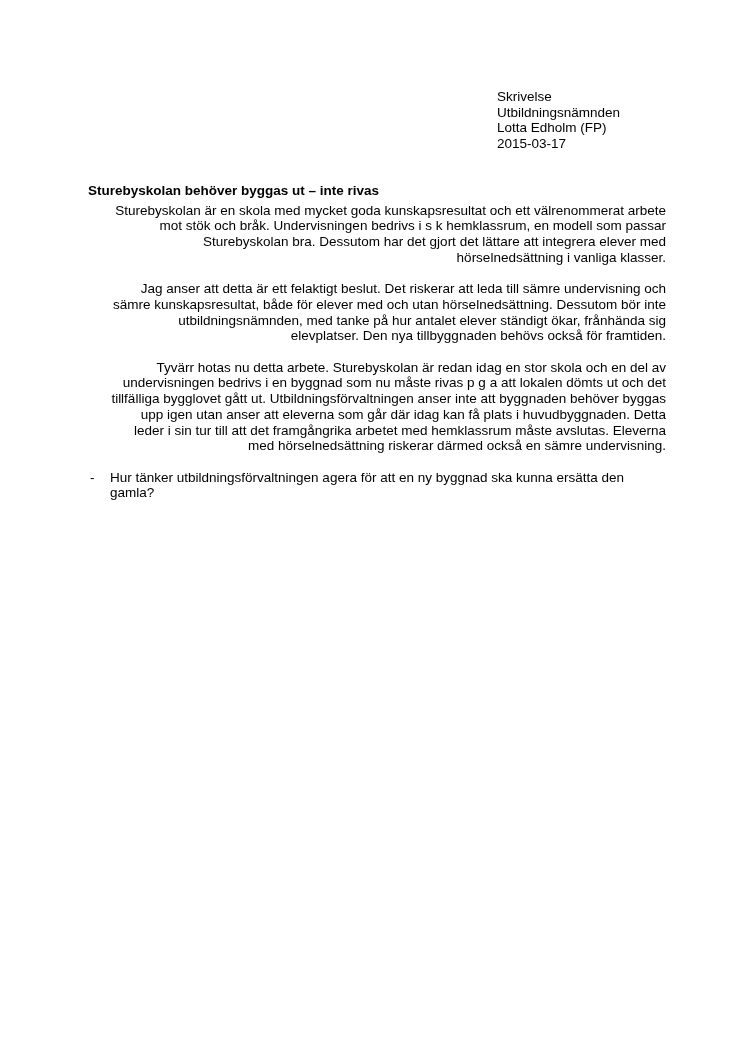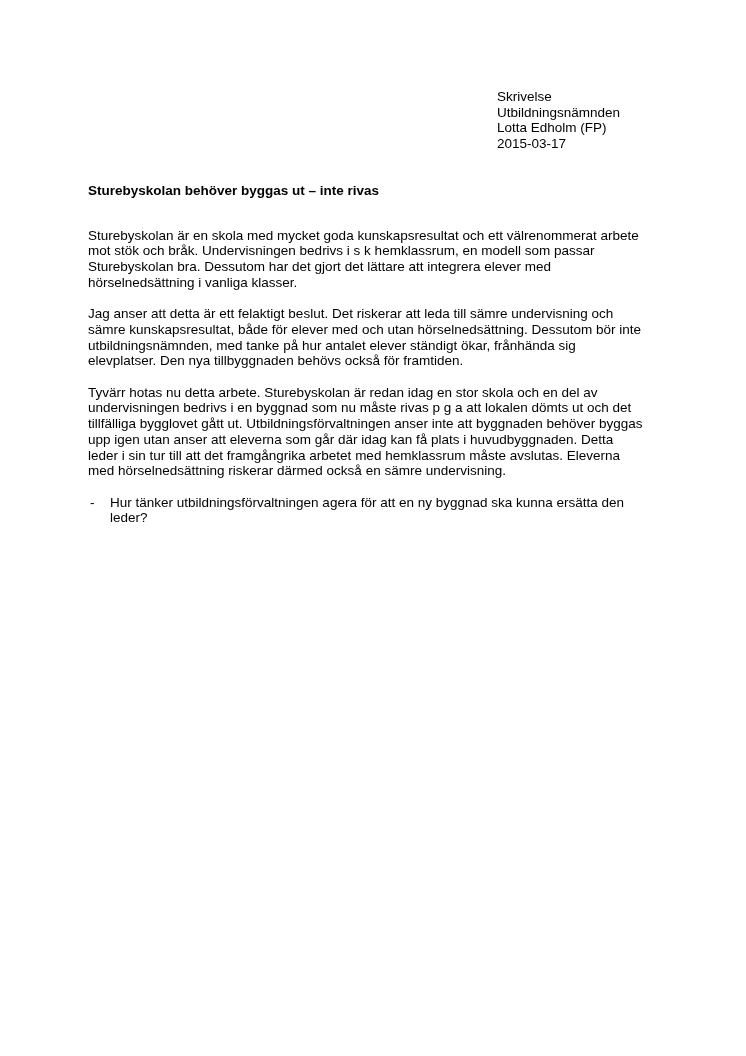--- a/index.html
+++ b/index.html
@@ -24,25 +24,26 @@
   .content {
     position: absolute;
     left: 88px;
     top: 183px;
     width: 578px;
   }
   .doc-title {
     font-weight: bold;
     font-size: 13.5px;
     line-height: 15.7px;
-    margin-bottom: 29px;
+    margin-bottom: 4px;
   }
   .paragraph {
     white-space: pre-line;
     margin-bottom: 15.7px;
+    text-align: right;
   }
   .closing-line {
     white-space: pre-line;
   }
   .question-item {
     position: relative;
     padding-left: 22px;
   }
   .question-marker {
     position: absolute;
@@ -81,18 +82,18 @@
 undervisningen bedrivs i en byggnad som nu måste rivas p g a att lokalen dömts ut och det
 tillfälliga bygglovet gått ut. Utbildningsförvaltningen anser inte att byggnaden behöver byggas
 upp igen utan anser att eleverna som går där idag kan få plats i huvudbyggnaden. Detta
 leder i sin tur till att det framgångrika arbetet med hemklassrum måste avslutas. Eleverna
 med hörselnedsättning riskerar därmed också en sämre undervisning.</div>
 
 
     <div class="question-item">
       <span class="question-marker">-</span>
       <div class="question-text">Hur tänker utbildningsförvaltningen agera för att en ny byggnad ska kunna ersätta den
-leder?</div>
+gamla?</div>
     </div>
 
   </div>
 
 </div>
 
 </body></html>

